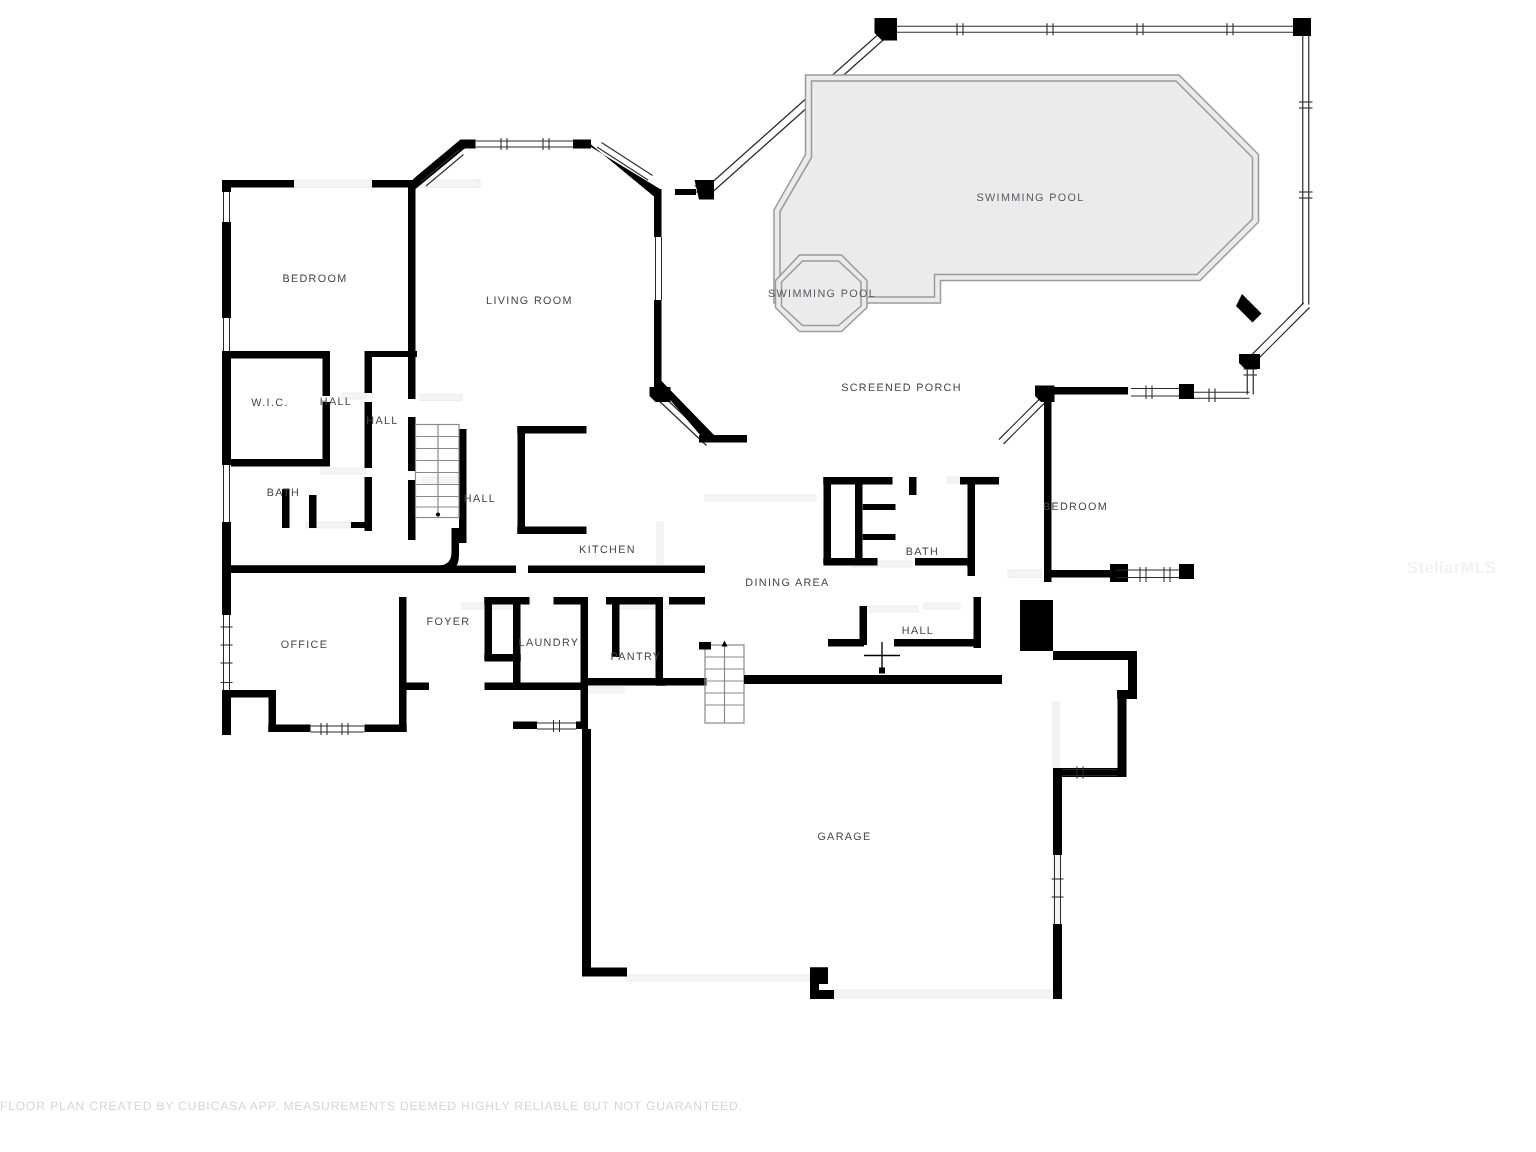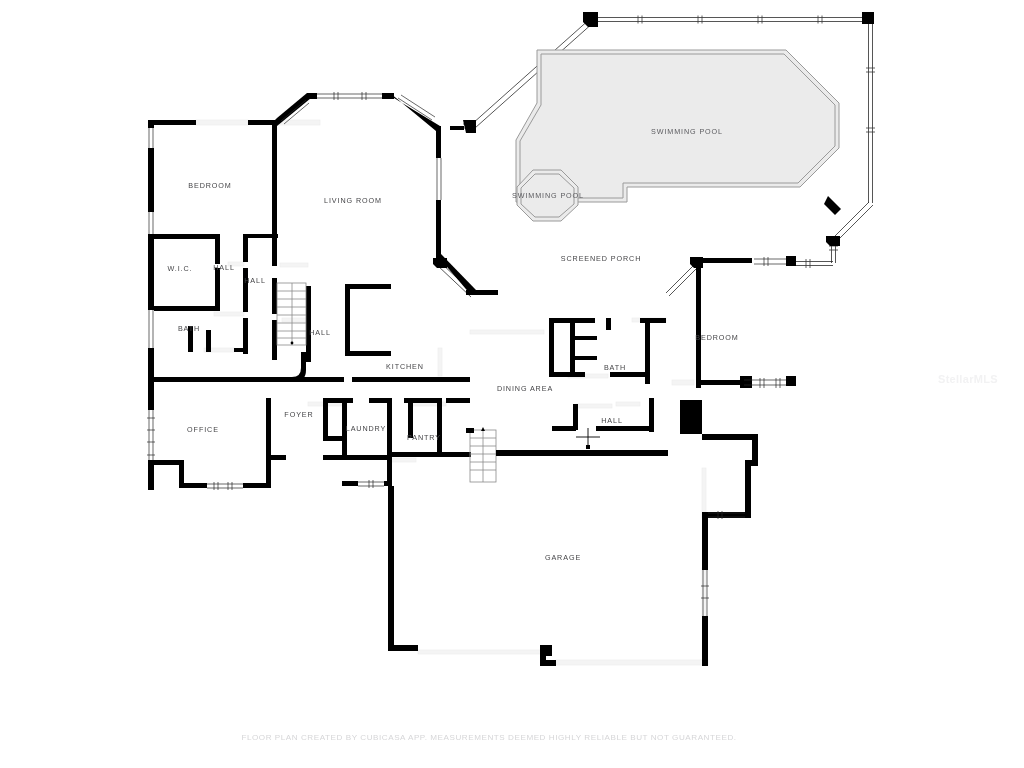--- a/index.html
+++ b/index.html
@@ -41,21 +41,21 @@
     letter-spacing: 0.9px;
     fill: #5a5a5e;
     text-anchor: middle;
     dominant-baseline: middle;
   }
   .footer-note {
     position: absolute;
     left: 0;
     top: 733px;
     width: 978px;
-    text-align: center;
+    text-align: left;
     font-family: "Liberation Sans", sans-serif;
     font-size: 8.1px;
     letter-spacing: 0.55px;
     color: #d6d6d8;
     white-space: nowrap;
   }
   .watermark {
     position: absolute;
     left: 938px;
     top: 373px;

